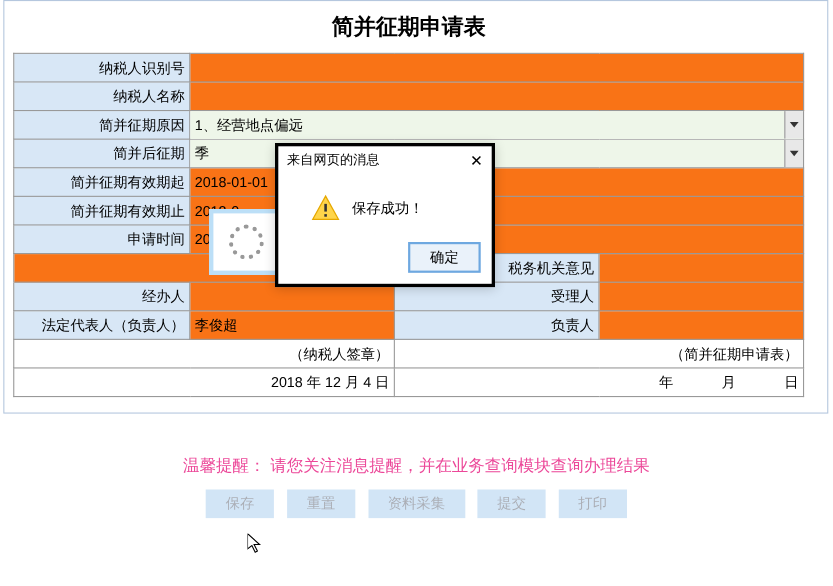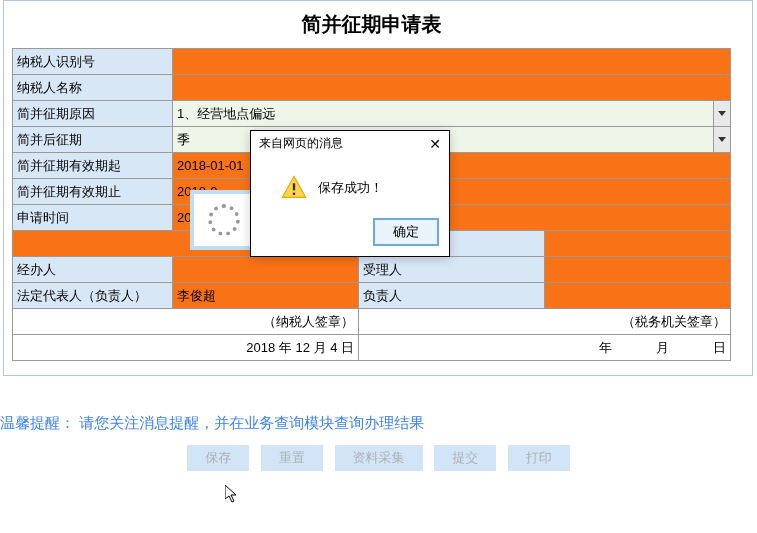--- a/index.html
+++ b/index.html
@@ -31,21 +31,21 @@
     }
     table.form-table td {
       border: 1px solid #999;
       height: 26px;
       padding: 0 4px;
       vertical-align: middle;
       font-size: 13px;
     }
     .lbl {
       background: #d8e7f6;
-      text-align: left;
+      text-align: right;
       width: 160px;
     }
     .val {
       background: #f97316;
     }
     .dropdown-cell {
       background: #eef6e9;
       position: relative;
       padding-right: 18px !important;
     }
@@ -65,21 +65,22 @@
       content: "";
       border-left: 4px solid transparent;
       border-right: 4px solid transparent;
       border-top: 5px solid #333;
     }
     .sig-row td {
       text-align: right;
       padding-right: 14px;
     }
     .hint {
-      color: #3b82f6;
+      text-align: center;
+      color: #ec4899;
       font-size: 15px;
       margin-top: 38px;
     }
     .btn-row {
       text-align: center;
       margin-top: 12px;
       opacity: 0.35;
     }
     .btn {
       display: inline-block;
@@ -89,21 +90,21 @@
       font-size: 13px;
       margin: 0 4px;
       border: none;
     }
     .dialog {
       position: absolute;
       left: 250px;
       top: 130px;
       width: 200px;
       background: #fff;
-      border: 1px solid #000000;
+      border: 3px solid #000000;
       box-shadow: 0 2px 10px rgba(0,0,0,.2);
       z-index: 30;
     }
     .dialog-title {
       display: flex;
       justify-content: space-between;
       align-items: center;
       padding: 4px 8px;
       font-size: 12px;
     }
@@ -212,21 +213,21 @@
       <td class="val"></td>
     </tr>
     <tr>
       <td class="lbl">法定代表人（负责人）</td>
       <td class="val">李俊超</td>
       <td class="lbl">负责人</td>
       <td class="val"></td>
     </tr>
     <tr class="sig-row">
       <td colspan="2">（纳税人签章）</td>
-      <td colspan="2">（税务机关签章）</td>
+      <td colspan="2">（简并征期申请表）</td>
     </tr>
     <tr class="sig-row">
       <td colspan="2">2018 年 12 月 4 日</td>
       <td colspan="2">
         <div class="date-segs">
           <span style="display:inline-block;width:40px"></span>
               <span>年</span>
           <span style="display:inline-block;width:40px"></span>
               <span>月</span>
           <span style="display:inline-block;width:40px"></span>

